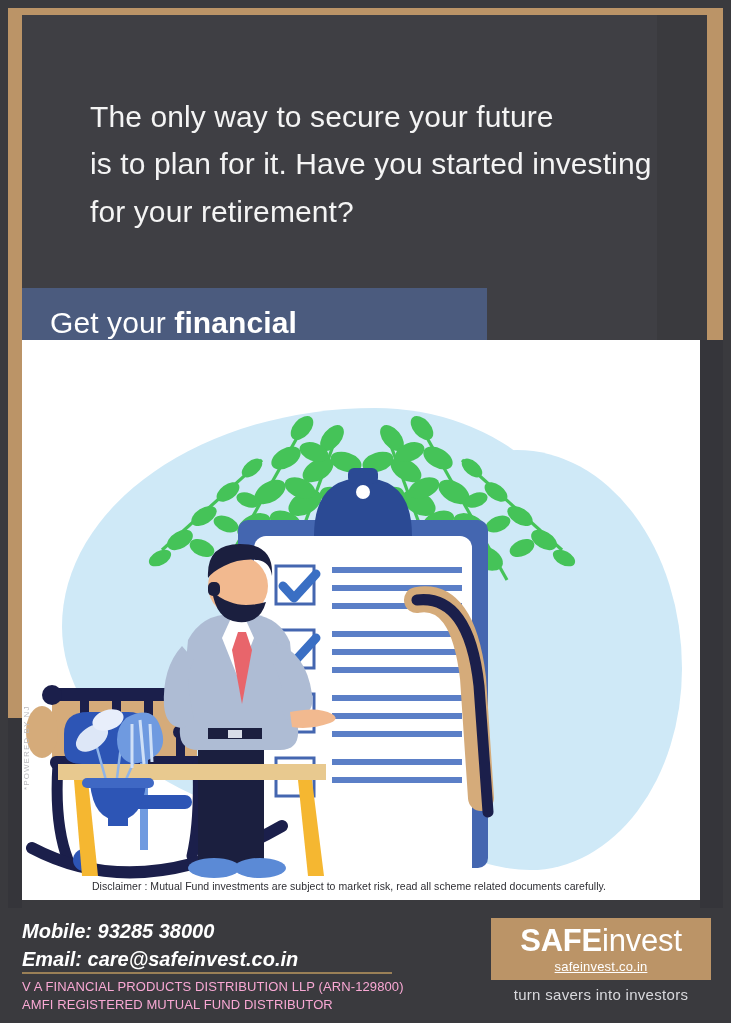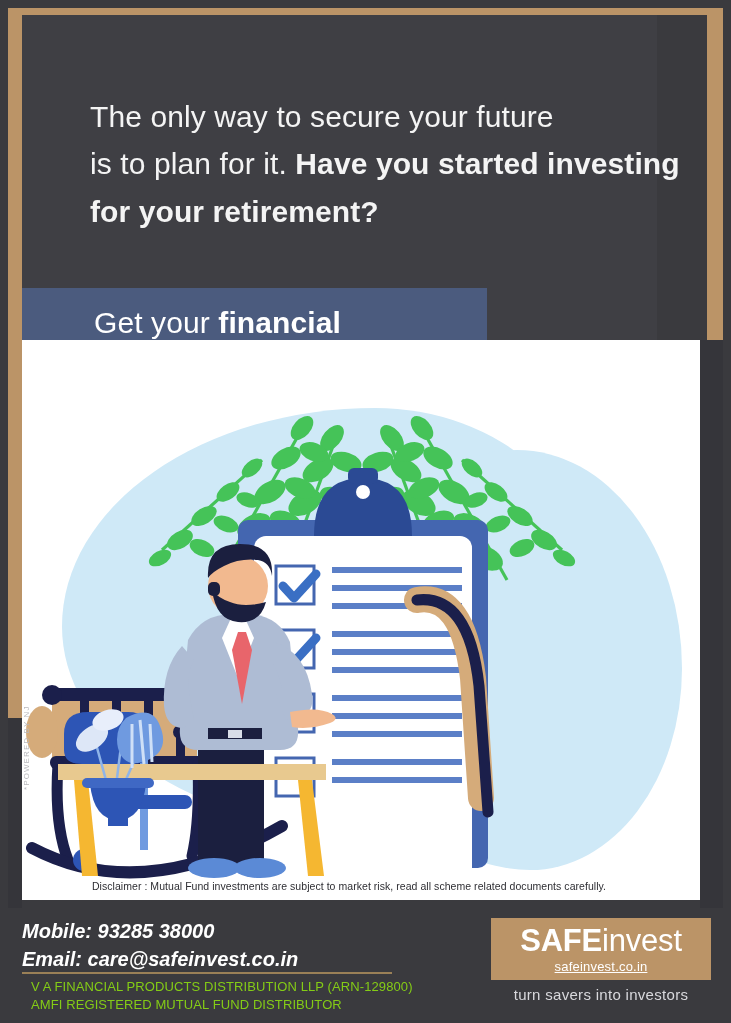--- a/index.html
+++ b/index.html
@@ -9,26 +9,26 @@
   
   .frame-tan-left{position:absolute;left:8px;top:8px;width:14px;height:712px;background:#bb9467;}
   .frame-tan-right{position:absolute;right:8px;top:8px;width:16px;height:340px;background:#bb9467;}
   .frame-tan-top{position:absolute;left:8px;top:8px;right:8px;height:7px;background:#bb9467;}
   .frame-dark-left{position:absolute;left:8px;top:718px;width:14px;height:190px;background:#35353a;}
 
   
   .header{position:absolute;left:22px;top:15px;width:627px;height:325px;background:#3f3f44;padding-left:8px;}
   .headline{position:absolute;left:68px;top:78px;width:610px;color:#f4f4f4;
     font-size:30px;line-height:1.58;font-weight:300;letter-spacing:.1px;}
-  .headline b{font-weight:700;}
+  .headline b{font-weight:400;}
 
   
   .banner{position:absolute;left:22px;top:288px;width:465px;height:105px;background:#4b5b7e;
     box-sizing:border-box;padding:14px 0 0 28px;}
-  .banner-line{color:#fff;font-size:30px;line-height:1.38;font-weight:300;letter-spacing:.1px;margin-left:44px;}
+  .banner-line{color:#fff;font-size:30px;line-height:1.38;font-weight:300;letter-spacing:.1px;}
   .banner-line b{font-weight:700;}
 
   
   .stage{position:absolute;left:22px;top:340px;width:678px;height:560px;background:#fff;overflow:hidden;}
   .frame-dark-rightlow{position:absolute;right:8px;top:340px;width:23px;height:568px;background:#35353a;}
 
   .blob{position:absolute;left:40px;top:68px;width:540px;height:420px;background:#cfe9f7;
     border-radius:58% 42% 46% 54% / 52% 48% 52% 48%;}
   .blob2{position:absolute;left:330px;top:110px;width:330px;height:420px;background:#cfe9f7;
     border-radius:50% 50% 46% 54% / 48% 52% 48% 52%;}
@@ -41,21 +41,21 @@
     color:#b9b9bd;font-size:8px;letter-spacing:1.1px;white-space:nowrap;}
 
   
   .disclaimer{position:absolute;left:10px;top:880px;width:678px;text-align:center;
     color:#2e2e33;font-size:10.5px;letter-spacing:.05px;}
 
   
   .footer{position:absolute;left:8px;top:908px;right:8px;height:107px;background:#3a3a3e;}
   .contact{position:absolute;left:14px;top:9px;color:#fff;font-size:20px;font-weight:700;line-height:1.42;font-style:italic;}
   .rule{position:absolute;left:14px;top:64px;width:370px;height:2px;background:#9a8057;}
-  .legal{position:absolute;left:23px;top:70px;color:#84cc16;font-size:13px;line-height:1.42;letter-spacing:.1px;}
+  .legal{position:absolute;left:14px;top:70px;color:#f9a8d4;font-size:13px;line-height:1.42;letter-spacing:.1px;}
 
   .logo{position:absolute;right:12px;top:10px;width:220px;}
   .logo-box{background:#bb9467;padding:7px 0 6px;text-align:center;}
   .logo-main{font-size:31px;line-height:1;color:#fff;font-weight:300;letter-spacing:-.2px;}
   .logo-main b{font-weight:700;}
   .logo-url{font-size:13px;color:#fff;margin-top:3px;letter-spacing:.2px;text-decoration:underline;}
   .logo-tag{text-align:center;color:#d9d9dd;font-size:15px;margin-top:6px;letter-spacing:.3px;}
 </style>
 </head>
 <body>

